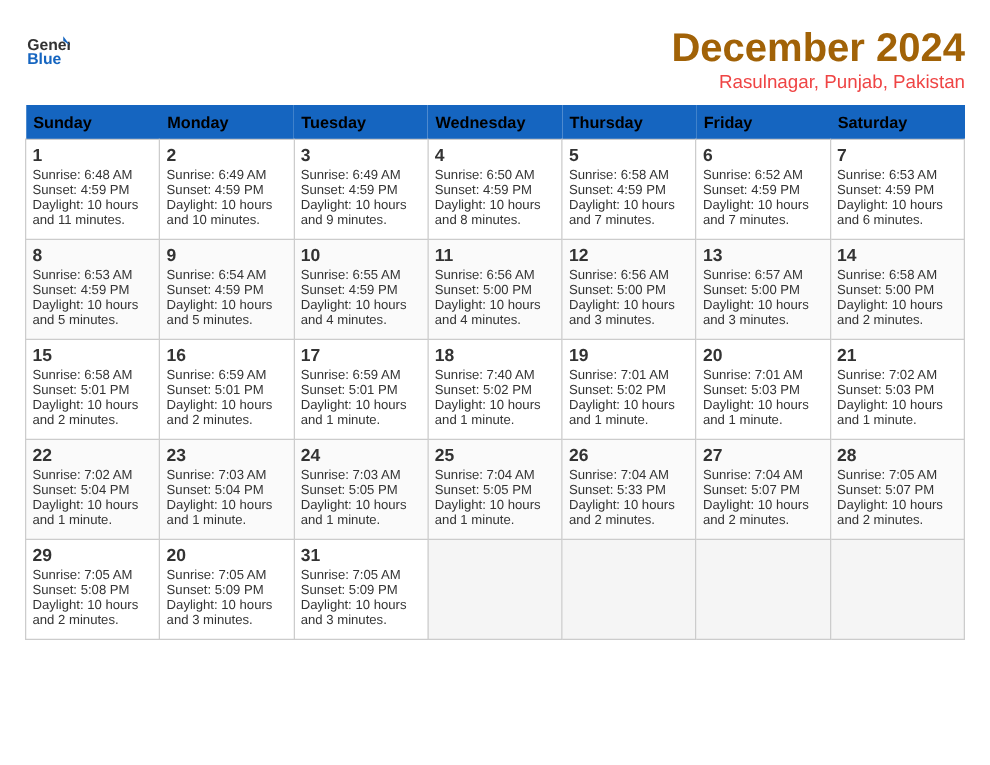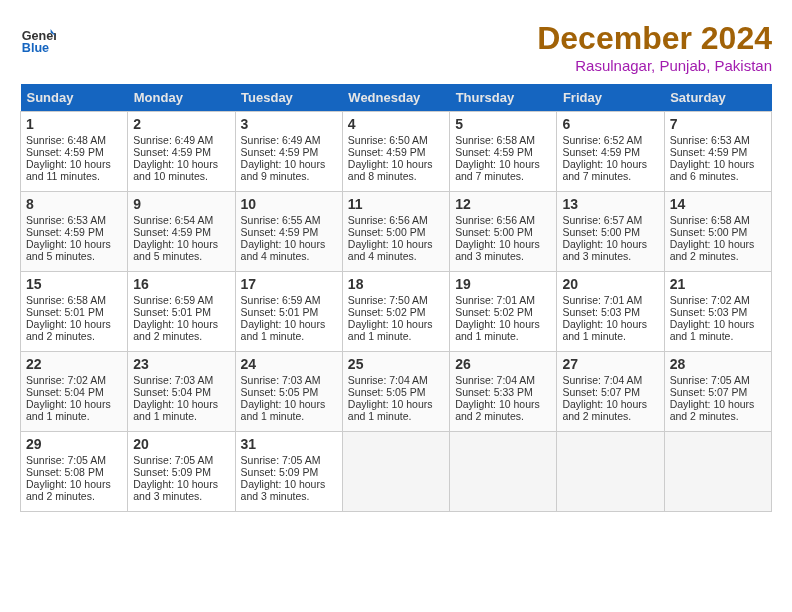--- a/index.html
+++ b/index.html
@@ -28,30 +28,30 @@
     .title-area {
       text-align: right;
     }
     .month-title {
       font-size: 32px;
       font-weight: bold;
       color: #a16207;
     }
     .location {
       font-size: 15px;
-      color: #a21caf;
+      color: #ef4444;
     }
     table {
       width: 100%;
       border-collapse: collapse;
       font-size: 11px;
     }
     th {
       background-color: #1565c0;
-      color: #e5e5e5;
+      color: #000000;
       text-align: left;
       padding: 6px 6px;
       font-size: 13px;
       font-weight: bold;
     }
     td {
       border: 1px solid #ccc;
       vertical-align: top;
       padding: 4px 5px;
       width: calc(100%/7);
@@ -170,21 +170,21 @@
         <span>Daylight: 10 hours and 2 minutes.</span></td>
         <td><span class="day-num">16</span>
         <span>Sunrise: 6:59 AM</span><br>
         <span>Sunset: 5:01 PM</span><br>
         <span>Daylight: 10 hours and 2 minutes.</span></td>
         <td><span class="day-num">17</span>
         <span>Sunrise: 6:59 AM</span><br>
         <span>Sunset: 5:01 PM</span><br>
         <span>Daylight: 10 hours and 1 minute.</span></td>
         <td><span class="day-num">18</span>
-        <span>Sunrise: 7:50 AM</span><br>
+        <span>Sunrise: 7:40 AM</span><br>
         <span>Sunset: 5:02 PM</span><br>
         <span>Daylight: 10 hours and 1 minute.</span></td>
         <td><span class="day-num">19</span>
         <span>Sunrise: 7:01 AM</span><br>
         <span>Sunset: 5:02 PM</span><br>
         <span>Daylight: 10 hours and 1 minute.</span></td>
         <td><span class="day-num">20</span>
         <span>Sunrise: 7:01 AM</span><br>
         <span>Sunset: 5:03 PM</span><br>
         <span>Daylight: 10 hours and 1 minute.</span></td>

